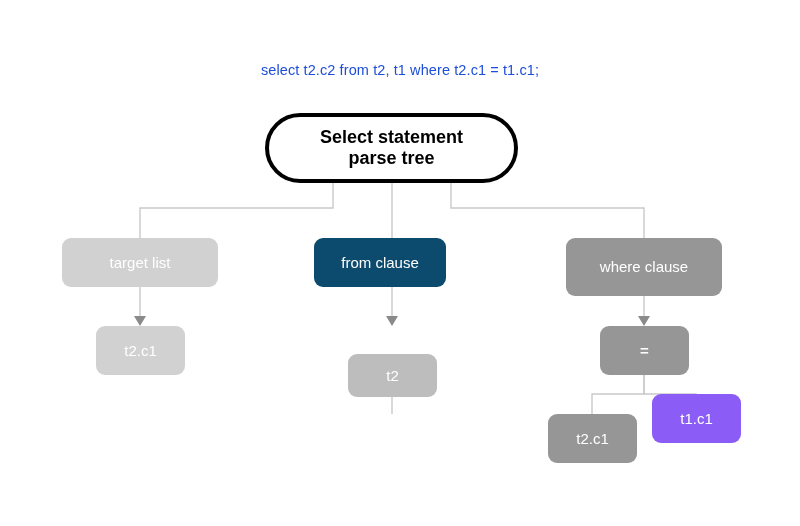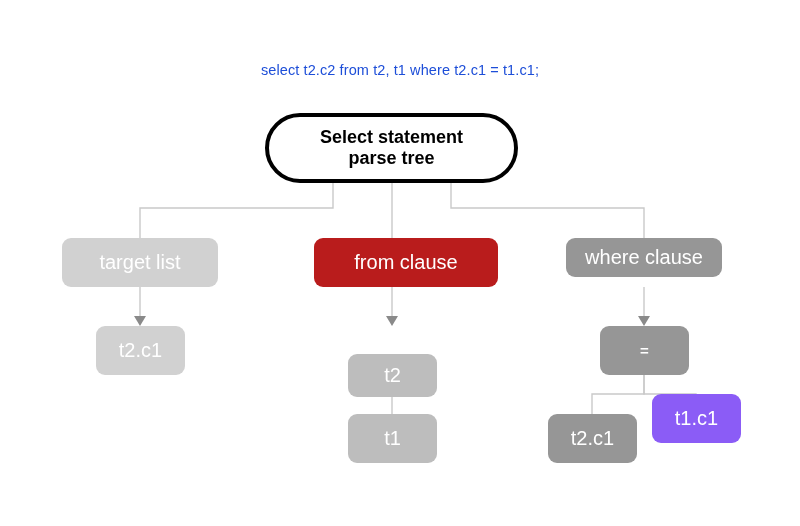--- a/index.html
+++ b/index.html
@@ -40,21 +40,21 @@
   }
   
   .node {
     position: absolute;
     box-sizing: border-box;
     display: flex;
     align-items: center;
     justify-content: center;
     text-align: center;
     color: #ffffff;
-    font-size: 20px;
+    font-size: 15px;
     font-weight: 400;
     border-radius: 9px;
     line-height: 1.18;
     z-index: 2;
   }
   .node.root {
     background: #ffffff;
     color: #000000;
     border: 4px solid #000000;
     border-radius: 36px;
@@ -96,29 +96,28 @@
       <polygon points="386,316 398,316 392,326"></polygon>
       <polygon points="638,316 650,316 644,326"></polygon>
     </g>
   </svg>
 
   <div class="node root" style="left:265px; top:113px; width:253px; height:70px;">Select statement
 parse tree</div>
 
   <div class="node" style="left:62px; top:238px; width:156px; height:49px; background:#d1d1d1;">target list</div>
 
-  <div class="node" style="left:314px; top:238px; width:184px; height:49px; background:#b91c1c;">from clause</div>
+  <div class="node" style="left:314px; top:238px; width:132px; height:49px; background:#0c4a6e;">from clause</div>
 
-  <div class="node" style="left:566px; top:238px; width:156px; height:39px; background:#969696;">where clause</div>
+  <div class="node" style="left:566px; top:238px; width:156px; height:58px; background:#969696;">where clause</div>
 
   <div class="node" style="left:96px; top:326px; width:89px; height:49px; background:#d1d1d1;">t2.c1</div>
 
   <div class="node" style="left:348px; top:326px; width:89px; height:43px; background:#bdbdbd;margin-top:28px;">t2</div>
 
   <div class="node eq" style="left:600px; top:326px; width:89px; height:49px; background:#969696;">=</div>
 
-  <div class="node" style="left:348px; top:414px; width:89px; height:49px; background:#bdbdbd;">t1</div>
 
   <div class="node" style="left:548px; top:414px; width:89px; height:49px; background:#969696;">t2.c1</div>
 
   <div class="node" style="left:652px; top:394px; width:89px; height:49px; background:#8b5cf6;">t1.c1</div>
 
 </div>
 
 </body></html>

